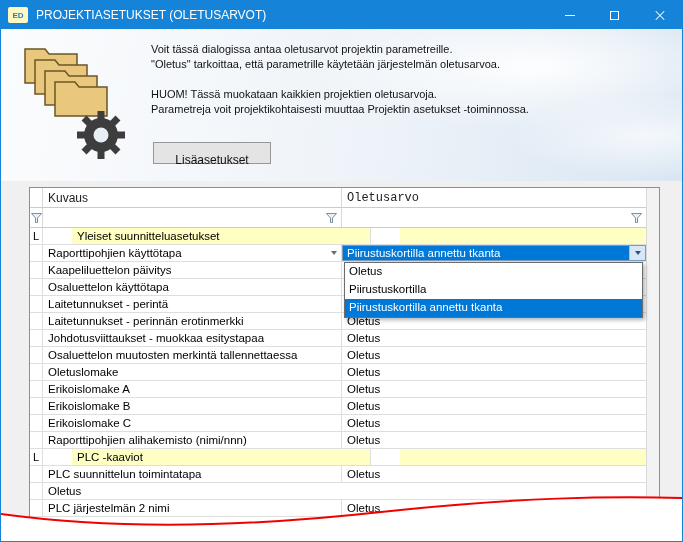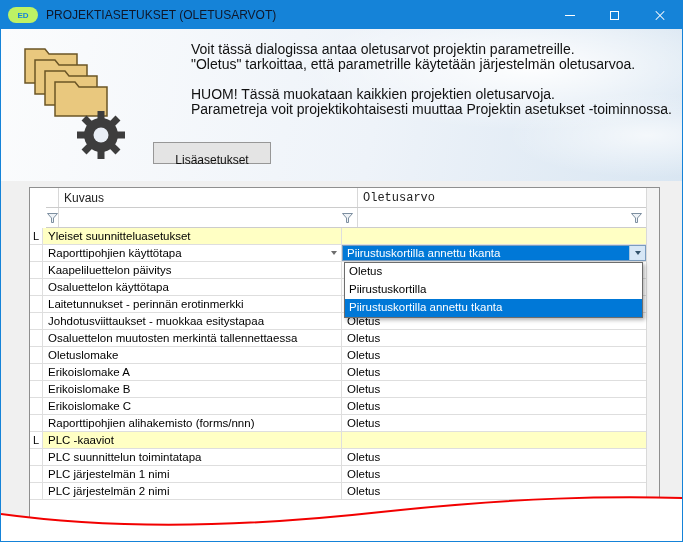--- a/index.html
+++ b/index.html
@@ -13,75 +13,75 @@
     overflow:hidden;
   }
 
   
   .titlebar {
     position:absolute; top:0; left:0; right:0; height:28px;
     background:var(--titlebar, #1583d8);
     display:flex; align-items:center;
   }
   .app-icon {
-    width:30px; height:16px; margin-left:7px; background:#bef264; border-radius:8px;
+    width:20px; height:16px; margin-left:7px; background:#fef9c3; border-radius:2px;
     color:var(--titlebar,#1583d8); font-size:8px; font-weight:bold;
     display:flex; align-items:center; justify-content:center; flex:none;
   }
-  .title { color:#0f172a; font-size:12px; margin-left:8px; flex:1; white-space:nowrap; overflow:hidden; }
+  .title { color:#ffffff; font-size:12px; margin-left:8px; flex:1; white-space:nowrap; overflow:hidden; }
   .win-btns { display:flex; height:100%; flex:none; }
   .win-btn { width:45px; height:100%; display:flex; align-items:center; justify-content:center; position:relative; }
   .min-glyph { width:10px; height:1px; background:#fff; }
   .max-glyph { width:9px; height:9px; border:1px solid #fff; }
   .close-glyph { position:relative; width:12px; height:12px; }
   .close-glyph .x1,.close-glyph .x2 { position:absolute; left:0; top:5.5px; width:12px; height:1px; background:#fff; }
   .close-glyph .x1 { transform:rotate(45deg); }
   .close-glyph .x2 { transform:rotate(-45deg); }
 
   
   .header-area {
     position:absolute; top:28px; left:0; right:0; height:152px;
     background:
       radial-gradient(ellipse 320px 90px at 78% 25%, rgba(255,255,255,0.95), rgba(255,255,255,0) 70%),
       radial-gradient(ellipse 200px 60px at 95% 70%, rgba(255,255,255,0.7), rgba(255,255,255,0) 70%),
       linear-gradient(100deg, #fbfcfd 0%, #eef3f9 55%, #d9e6f2 100%);
   }
   .folder-gear { position:absolute; left:22px; top:18px; }
-  .header-text { position:absolute; left:150px; top:13px; font-size:14px; color:#111; line-height:15px; white-space:nowrap;margin-left:40px; }
+  .header-text { position:absolute; left:150px; top:13px; font-size:11px; color:#111; line-height:15px; white-space:nowrap; }
   .header-text .gapline { margin-top:15px; }
   .adv-btn {
     position:absolute; left:152px; top:113px; width:118px; height:21px;
     background:#e4e4e4; border:1px solid #979797; font-size:12px; color:#111;
     font-family:"Liberation Sans","DejaVu Sans",sans-serif; padding:10px;
   }
 
   
   .table-wrap {
     position:absolute; left:28px; top:186px; width:631px; height:356px;
     background:#ffffff; border:1px solid #8f8f8f;
   }
   .scroll-strip { position:absolute; top:0; right:0; width:13px; height:100%; background:#f3f3f3; border-left:1px solid #d9d9d9; }
-  .thead, .tfilter { position:absolute; left:16px; right:13px; display:flex; background:#fff; }
+  .thead, .tfilter { position:absolute; left:0; right:13px; display:flex; background:#fff; }
   .thead   { top:0;   height:20px; border-bottom:1px solid #cccccc; }
   .tfilter { top:20px; height:20px; border-bottom:1px solid #cccccc; }
   .hcell { font-size:12px; color:#222; padding:3px 0 0 5px; white-space:nowrap; overflow:hidden; }
   .c-marker { width:13px; border-right:1px solid #d8d8d8; flex:none; }
   .c-kuvaus { width:299px; border-right:1px solid #d8d8d8; flex:none; }
   .c-value  { flex:1;font-family:Liberation Mono, monospace; }
   .fcell { display:flex; align-items:center; }
   .fcell.c-marker { justify-content:center; padding:0; }
   .fcell.c-kuvaus, .fcell.c-value { justify-content:flex-end; padding-right:4px; }
 
   #rows { position:absolute; top:40px; left:0; right:13px; bottom:0; }
   .grid-row { height:17px; display:flex; border-bottom:1px solid #dedede; font-size:11.5px; color:#000; }
   .grid-row .cell { line-height:13px; }
   .marker { width:13px; border-right:1px solid #dedede; flex:none; text-align:center; font-size:11px; padding-top:2px; }
   .kuvaus { width:299px; border-right:1px solid #dedede; flex:none; padding:2px 3px 0 5px; white-space:nowrap; overflow:hidden; display:flex; }
   .value  { flex:1; padding:2px 0 0 5px; white-space:nowrap; overflow:hidden; }
-  .section .kuvaus, .section .value { background:var(--section-bg, #ffffc4); }
+  .section .kuvaus, .section .value { background:var(--section-bg, #ffffc4);margin-left:29px; }
   .cell-text { flex:1; overflow:hidden; white-space:nowrap; }
   .cell-chevron { width:0; height:0; border-left:3.5px solid transparent; border-right:3.5px solid transparent; border-top:4px solid #6d6d6d; margin:4px 1px 0 auto; flex:none; }
 
   .editing .value { padding:0; }
   .combo { display:flex; width:100%; height:100%; border:1px solid #7a9cbf; }
   .combo-text { flex:1; background:var(--selection, #0078d7); color:#fff; padding:1px 0 0 4px; line-height:13px; white-space:nowrap; overflow:hidden; }
   .combo-btn { width:16px; flex:none; background:#d7e7f6; border-left:1px solid #a8c6e0; display:flex; align-items:center; justify-content:center; }
   .tri { width:0; height:0; border-left:3.5px solid transparent; border-right:3.5px solid transparent; border-top:4px solid #33536b; }
 
   .dropdown-list {
@@ -203,20 +203,25 @@
           <div class="cell kuvaus">Kaapeliluettelon päivitys</div>
           <div class="cell value"></div>
         </div>
         <div class="grid-row normal">
           <div class="cell marker"></div>
           <div class="cell kuvaus">Osaluettelon käyttötapa</div>
           <div class="cell value"></div>
         </div>
         <div class="grid-row normal">
           <div class="cell marker"></div>
+          <div class="cell kuvaus">Laitetunnukset - perintä</div>
+          <div class="cell value"></div>
+        </div>
+        <div class="grid-row normal">
+          <div class="cell marker"></div>
           <div class="cell kuvaus">Laitetunnukset - perinnän erotinmerkki</div>
           <div class="cell value">Oletus</div>
         </div>
         <div class="grid-row normal">
           <div class="cell marker"></div>
           <div class="cell kuvaus">Johdotusviittaukset - muokkaa esitystapaa</div>
           <div class="cell value">Oletus</div>
         </div>
         <div class="grid-row normal">
           <div class="cell marker"></div>
@@ -238,36 +243,35 @@
           <div class="cell kuvaus">Erikoislomake B</div>
           <div class="cell value">Oletus</div>
         </div>
         <div class="grid-row normal">
           <div class="cell marker"></div>
           <div class="cell kuvaus">Erikoislomake C</div>
           <div class="cell value">Oletus</div>
         </div>
         <div class="grid-row normal">
           <div class="cell marker"></div>
-          <div class="cell kuvaus">Raporttipohjien alihakemisto (forms/nnn)</div>
+          <div class="cell kuvaus">Raporttipohjien alihakemisto (nimi/nnn)</div>
           <div class="cell value">Oletus</div>
         </div>
         <div class="grid-row section">
           <div class="cell marker">L</div>
           <div class="cell kuvaus">PLC -kaaviot</div>
           <div class="cell value"></div>
         </div>
         <div class="grid-row normal">
           <div class="cell marker"></div>
           <div class="cell kuvaus">PLC suunnittelun toimintatapa</div>
           <div class="cell value">Oletus</div>
         </div>
         <div class="grid-row normal">
           <div class="cell marker"></div>
-          <div class="cell kuvaus">PLC järjestelmän 1 nimi</div>
           <div class="cell value">Oletus</div>
         </div>
         <div class="grid-row normal">
           <div class="cell marker"></div>
           <div class="cell kuvaus">PLC järjestelmän 2 nimi</div>
           <div class="cell value">Oletus</div>
         </div>
       </div>
 
     <div class="dropdown-list" id="dropdown-list">

